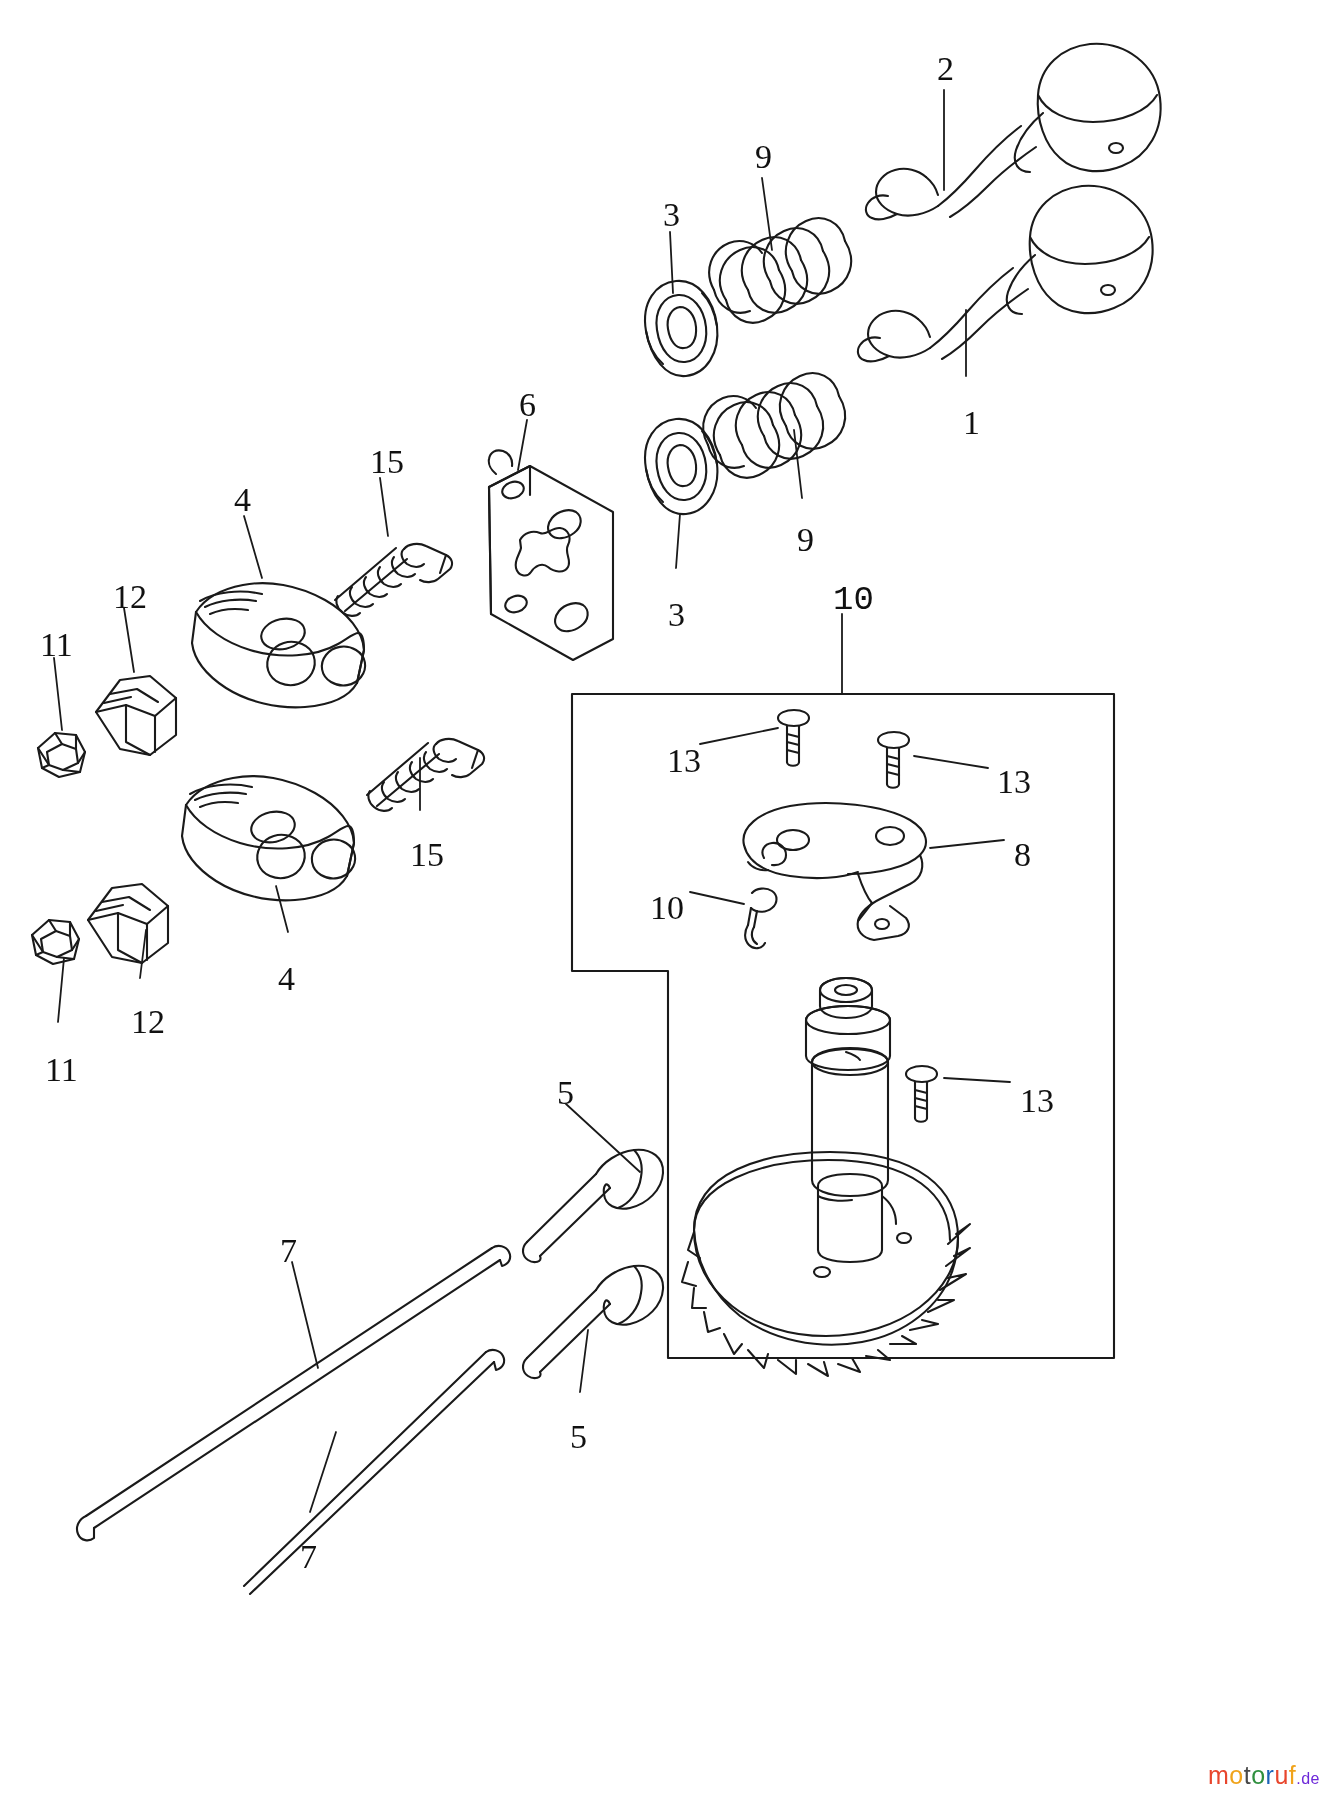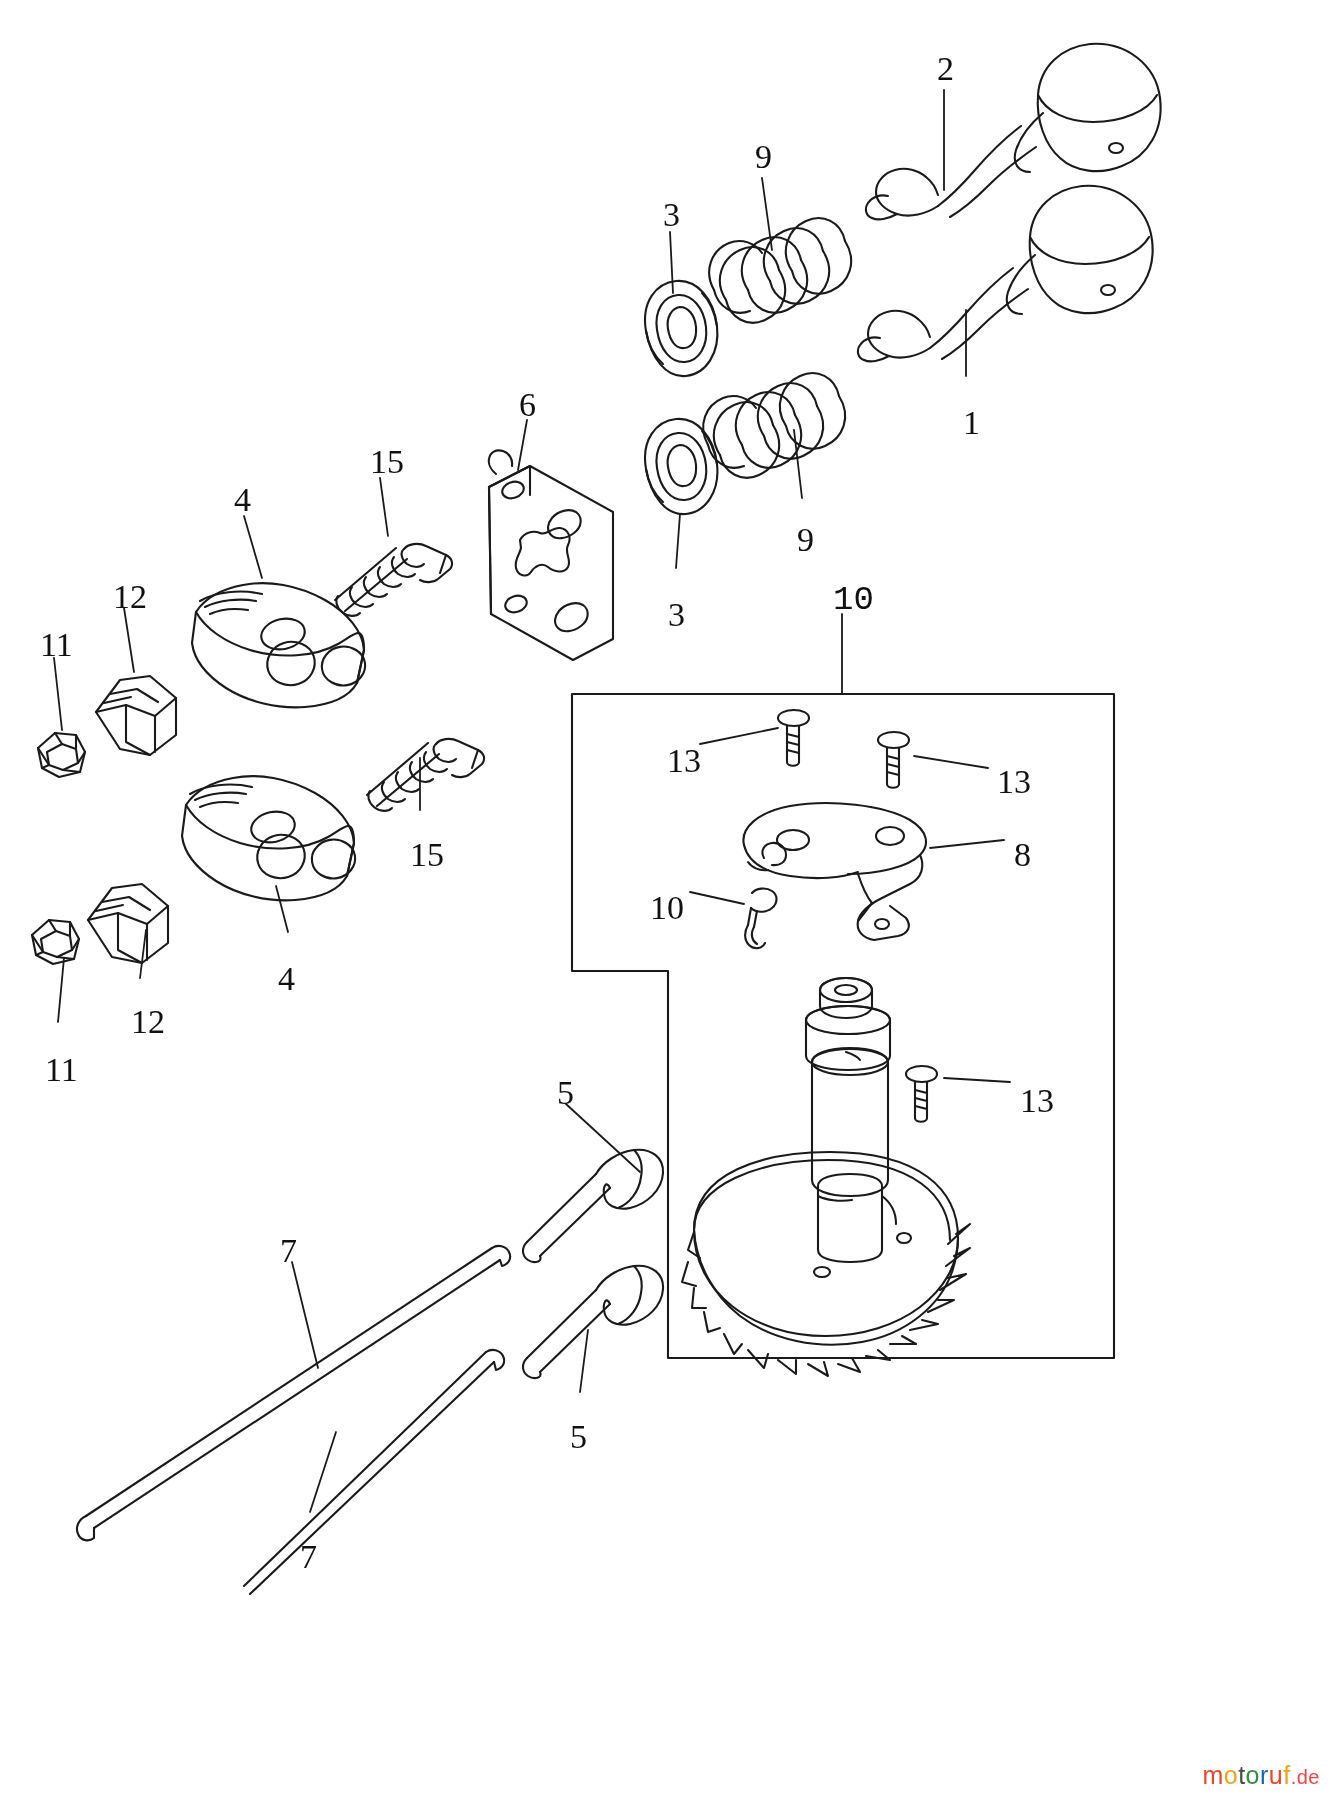--- a/index.html
+++ b/index.html
@@ -42,21 +42,21 @@
     letter-spacing: .5px;
     user-select: none;
   }
   .wm-m { color: #e8462d; }
   .wm-o1 { color: #f0a31a; }
   .wm-t { color: #4a4a4a; }
   .wm-o2 { color: #2f8f3e; }
   .wm-r { color: #1a63b8; }
   .wm-u { color: #e8462d; }
   .wm-f { color: #f0a31a; }
-  .wm-dot { color: #ef4444; font-size: 20px; }
+  .wm-dot { color: #6d28d9; font-size: 16px; }
 </style>
 </head>
 <body>
 
 <div id="page">
 
   <svg id="diagram-svg" viewBox="0 0 1338 1800" xmlns="http://www.w3.org/2000/svg">
     <g fill="none" stroke="#1a1a1a" stroke-width="2.1" stroke-linejoin="round" stroke-linecap="round">
 
       <g>

